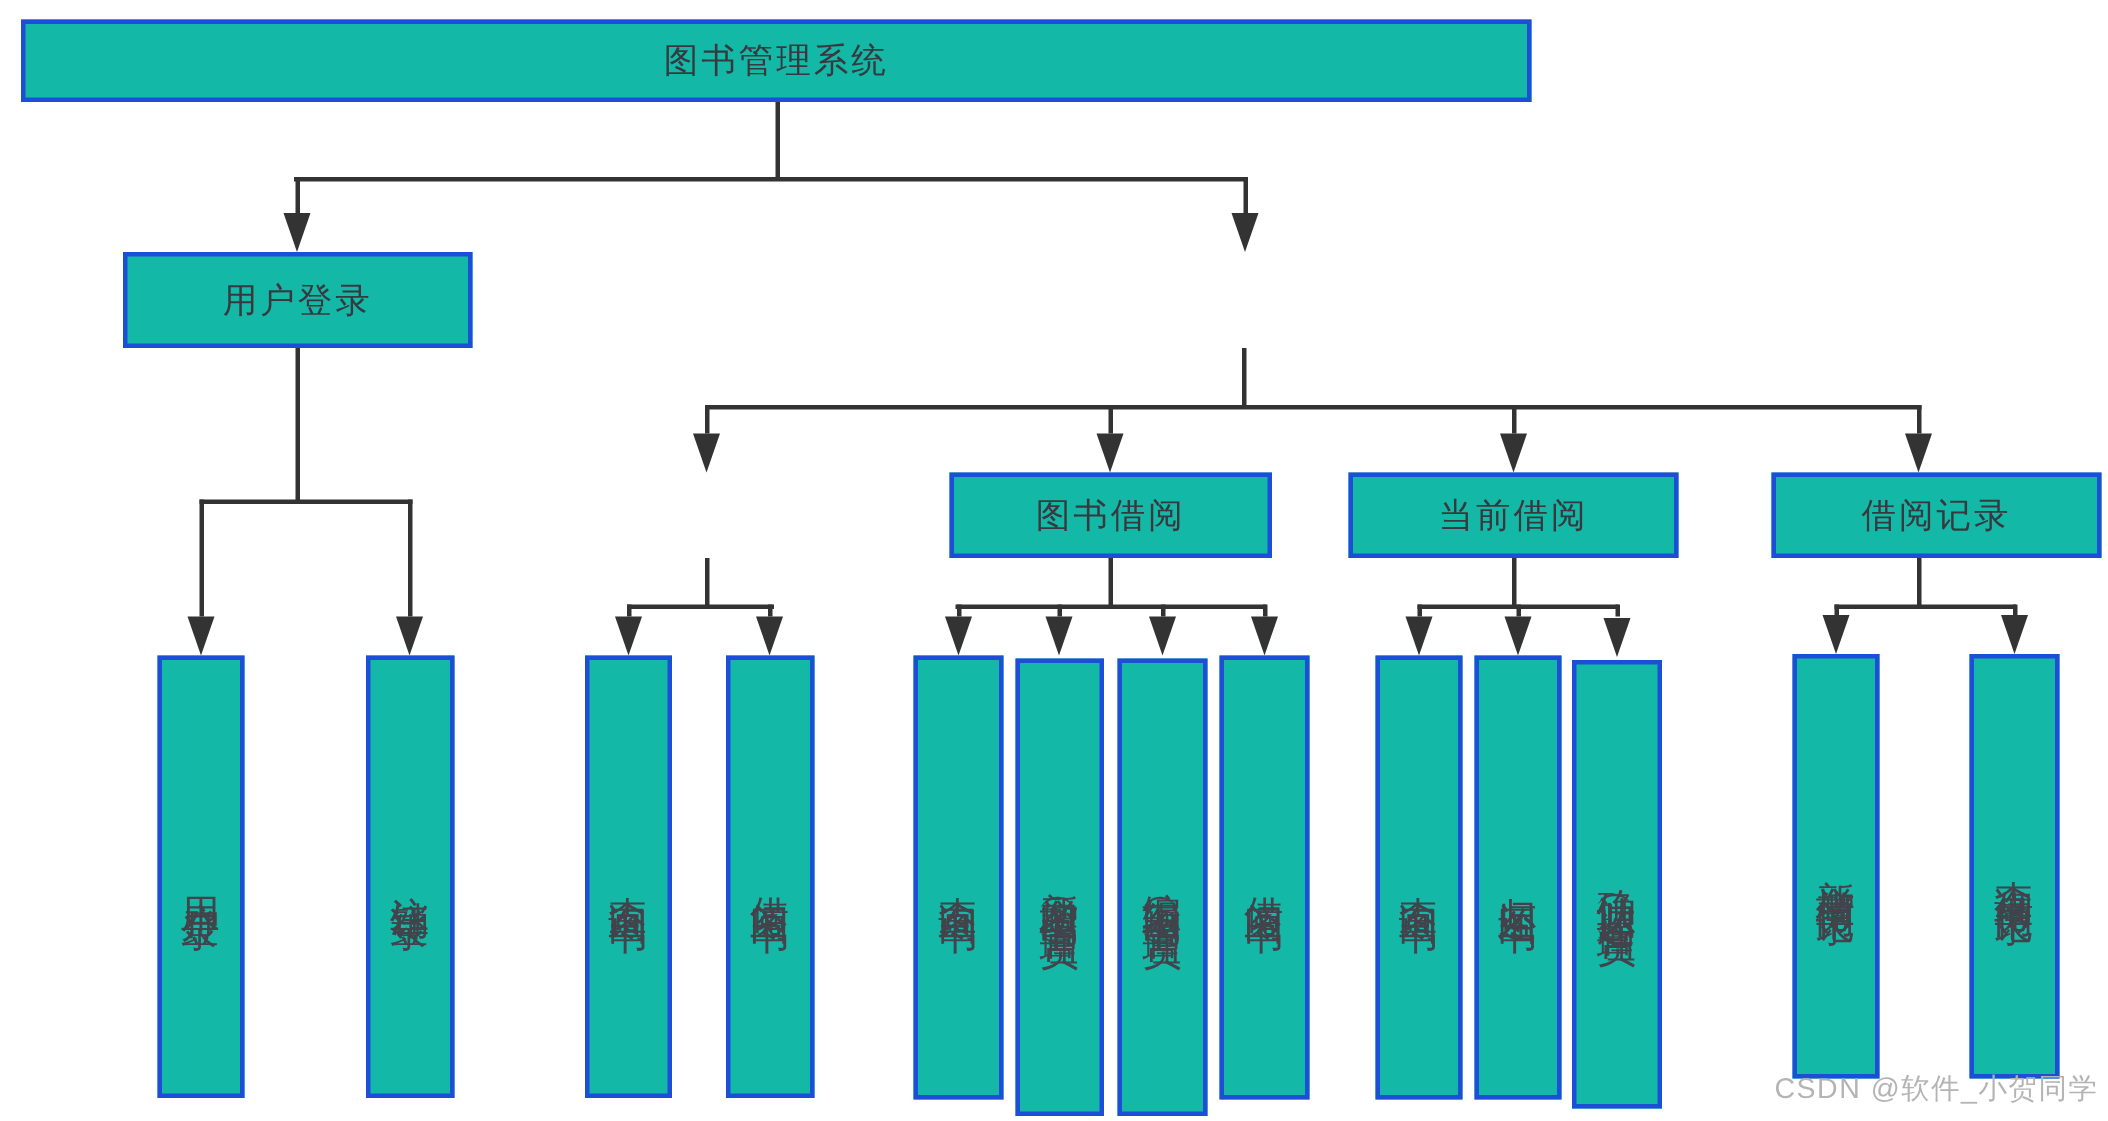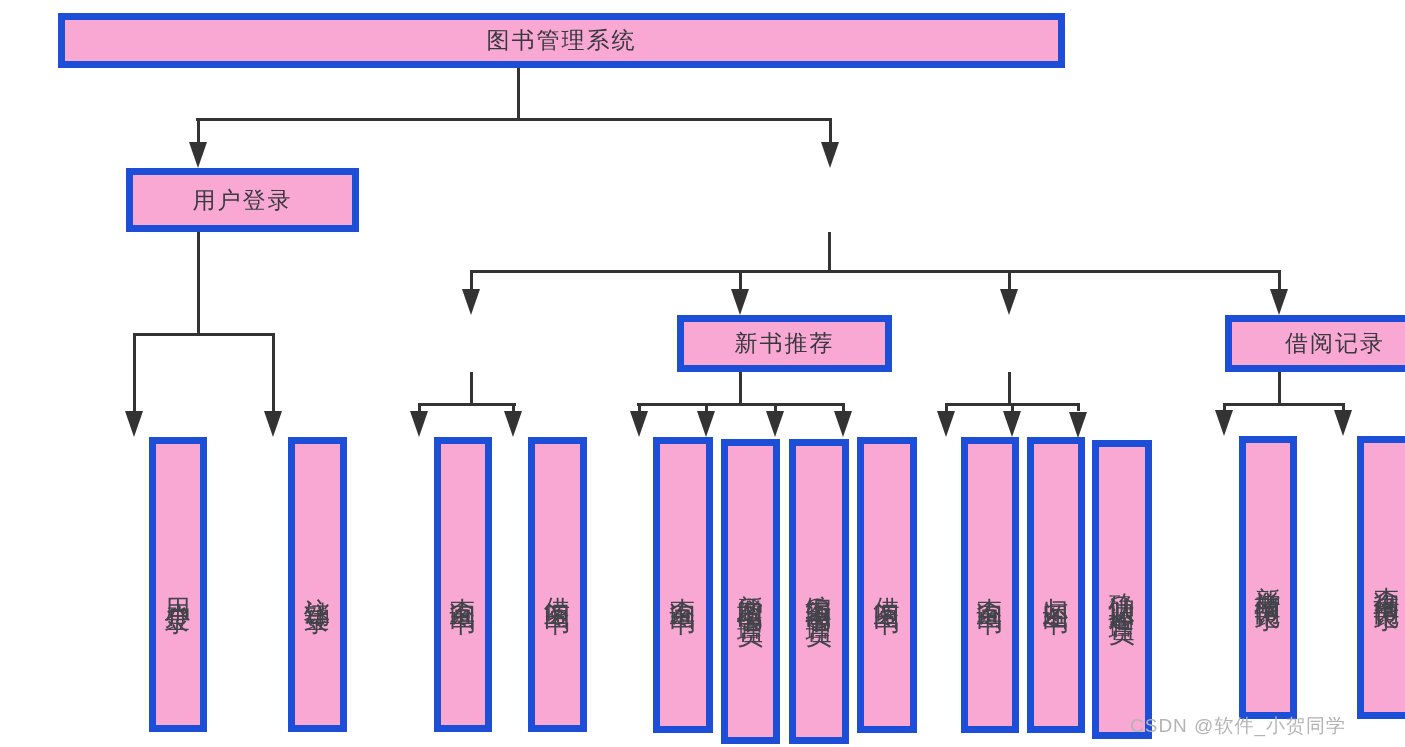--- a/index.html
+++ b/index.html
@@ -6,28 +6,27 @@
   .canvas {
     position: relative;
     width: 1405px;
     height: 747px;
     background: #ffffff;
     font-family: "Liberation Sans", "DejaVu Sans", sans-serif;
     overflow: hidden;
   }
   .box {
     position: absolute;
-    border: 7px solid #1d4ed8;
-    background: #f9a8d4;
+    border: 3px solid #1d4ed8;
+    background: #14b8a6;
     box-sizing: border-box;
     display: flex;
     align-items: center;
     justify-content: center;
     color: #3b3b42;
-    margin-left: 44px;
   }
   .box.h .lbl {
     font-size: 23px;
     letter-spacing: 2px;
     white-space: nowrap;
     color: #38383e;
   }
   .box.v .vtext {
     writing-mode: vertical-rl;
     text-orientation: mixed;
@@ -39,21 +38,21 @@
   .vl { position: absolute; width: 3px; background: #333333; }
   .hl { position: absolute; height: 3px; background: #333333; }
   .ah {
     position: absolute; width: 0; height: 0;
     border-left: 9px solid transparent;
     border-right: 9px solid transparent;
     border-top: 26px solid #333333;
   }
   .watermark {
     position: absolute;
-    left: 1130px;
+    left: 1183px;
     top: 713px;
     font-size: 19px;
     letter-spacing: 1px;
     color: #b4b4b4;
     z-index: 5;
     white-space: nowrap;
   }
 </style>
 </head>
 <body>
@@ -121,21 +120,24 @@
 
   <div class="box h" style="left:14px;top:13px;width:1007px;height:55px">
     <span class="lbl">图书管理系统</span>
   </div>
 
   <div class="box h" style="left:82px;top:168px;width:233px;height:64px">
     <span class="lbl">用户登录</span>
   </div>
 
   <div class="box h" style="left:633px;top:315px;width:215px;height:57px">
-    <span class="lbl">新书推荐</span>
+    <span class="lbl">图书借阅</span>
+  </div>
+  <div class="box h" style="left:899px;top:315px;width:220px;height:57px">
+    <span class="lbl">当前借阅</span>
   </div>
   <div class="box h" style="left:1181px;top:315px;width:220px;height:57px">
     <span class="lbl">借阅记录</span>
   </div>
 
   <div class="box v" style="left:105px;top:437px;width:58px;height:295px">
     <span class="vtext">用户登录</span>
   </div>
   <div class="box v" style="left:244px;top:437px;width:59px;height:295px">
     <span class="vtext">注销登录</span>

